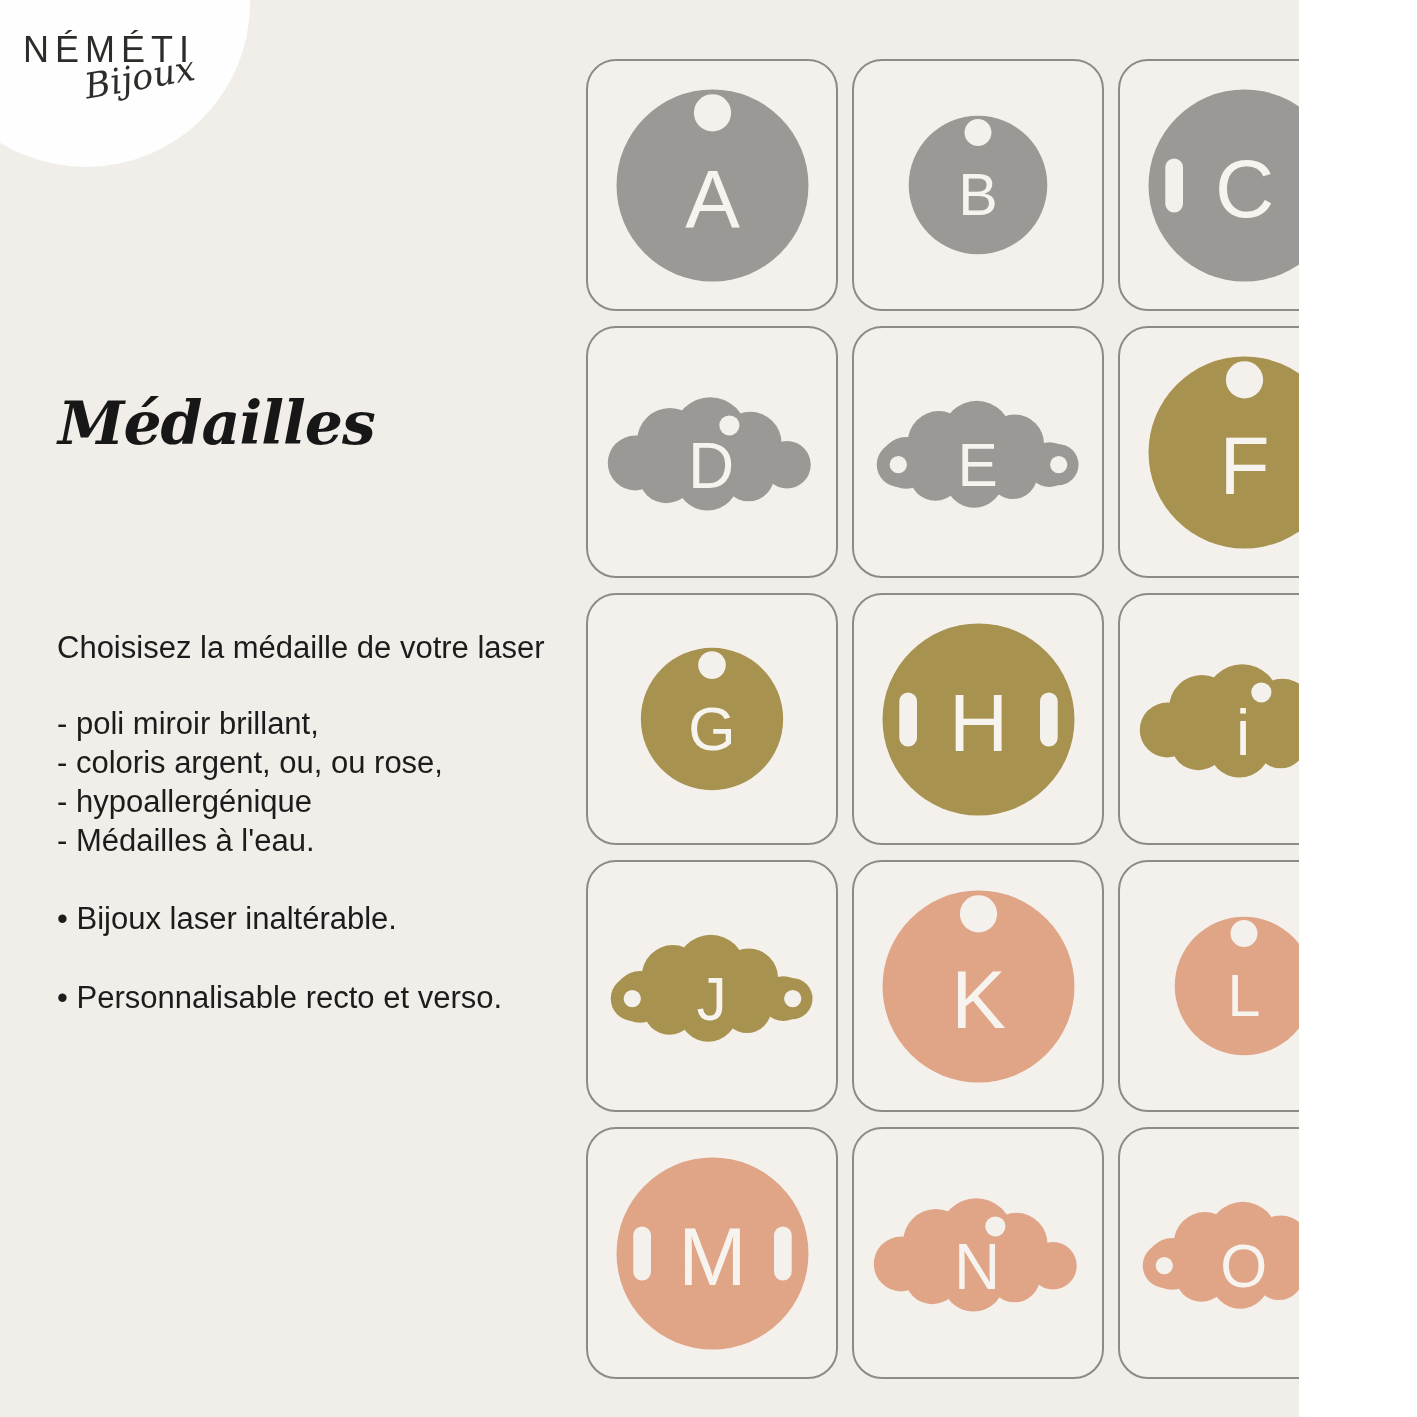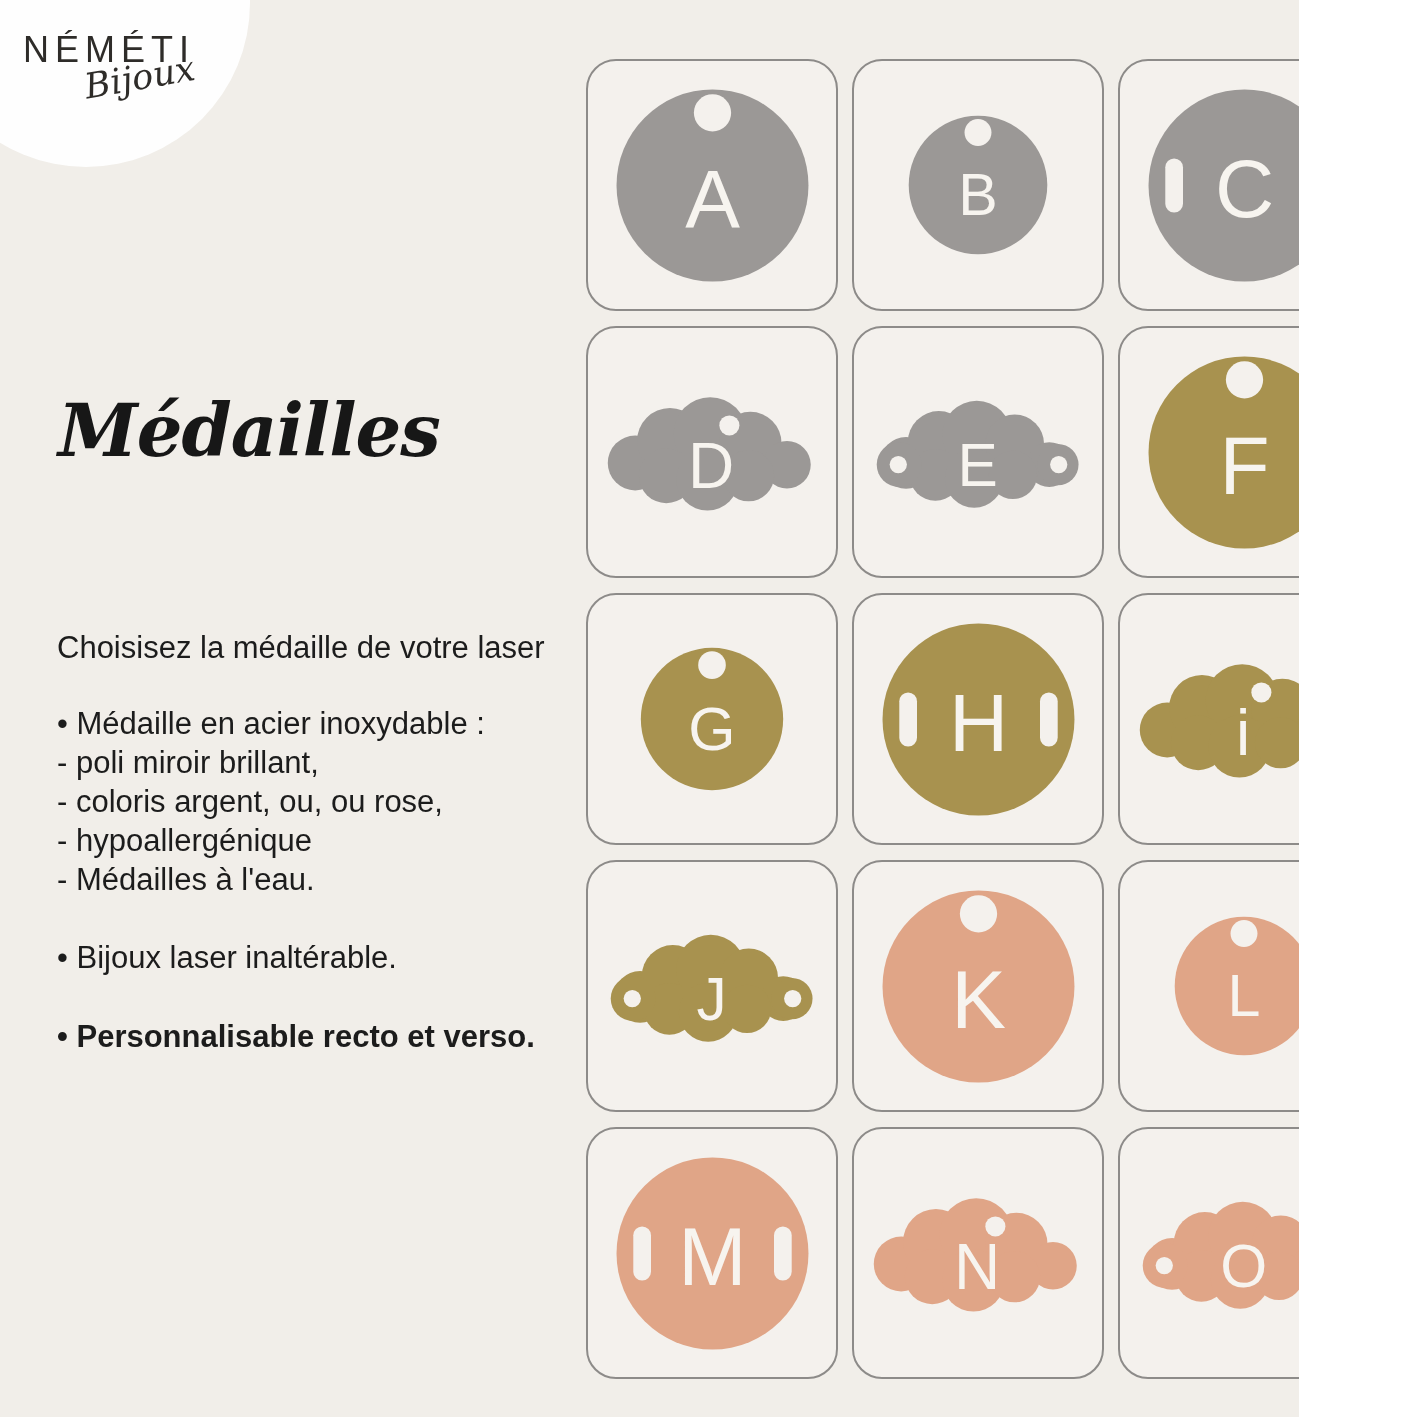--- a/index.html
+++ b/index.html
@@ -34,32 +34,32 @@
     font-family:"DejaVu Serif",serif;font-style:italic;
     font-size:35px;color:var(--logo-text);
     transform:rotate(-10deg);transform-origin:left center;
     white-space:nowrap;
   }
   
   .title{
     position:absolute;left:58px;top:388px;margin:0;
     font-family:"DejaVu Serif",serif;
     font-style:italic;font-weight:bold;
-    font-size:72px;color:#171717;
+    font-size:60px;color:#171717;
     letter-spacing:-1px;white-space:nowrap;
   }
   
   .desc{
     position:absolute;left:57px;top:628px;width:545px;
     font-size:31px;line-height:39px;color:var(--text);
   }
   .desc p{margin:0;}
   .intro{margin:0 0 37px 0 !important;}
   .note-1{margin:39px 0 0 0 !important;}
-  .note-2{margin:40px 0 0 0 !important;font-weight:bold;}
+  .note-2{margin:40px 0 0 0 !important;}
   
   .grid{
     position:absolute;left:586px;top:59px;
     display:grid;
     grid-template-columns:repeat(3,252px);
     grid-auto-rows:252px;
     column-gap:14px;row-gap:15px;
   }
   .cell{
     box-sizing:border-box;
@@ -79,21 +79,20 @@
   <div class="logo-circle">
     <div class="brand">NÉMÉTI</div>
     <div class="brand-sub">Bijoux</div>
   </div>
 
   <h1 class="title">Médailles</h1>
 
   <div class="desc">
     <p class="intro">Choisisez la médaille de votre laser</p>
     <div class="features">
-        <p>• Médaille en acier inoxydable :</p>
         <p>- poli miroir brillant,</p>
         <p>- coloris argent, ou, ou rose,</p>
         <p>- hypoallergénique</p>
         <p>- Médailles à l'eau.</p>
       </div>
     <p class="note-1">• Bijoux laser inaltérable.</p>
     <p class="note-2">• Personnalisable recto et verso.</p>
   </div>
 
   <div class="grid">

